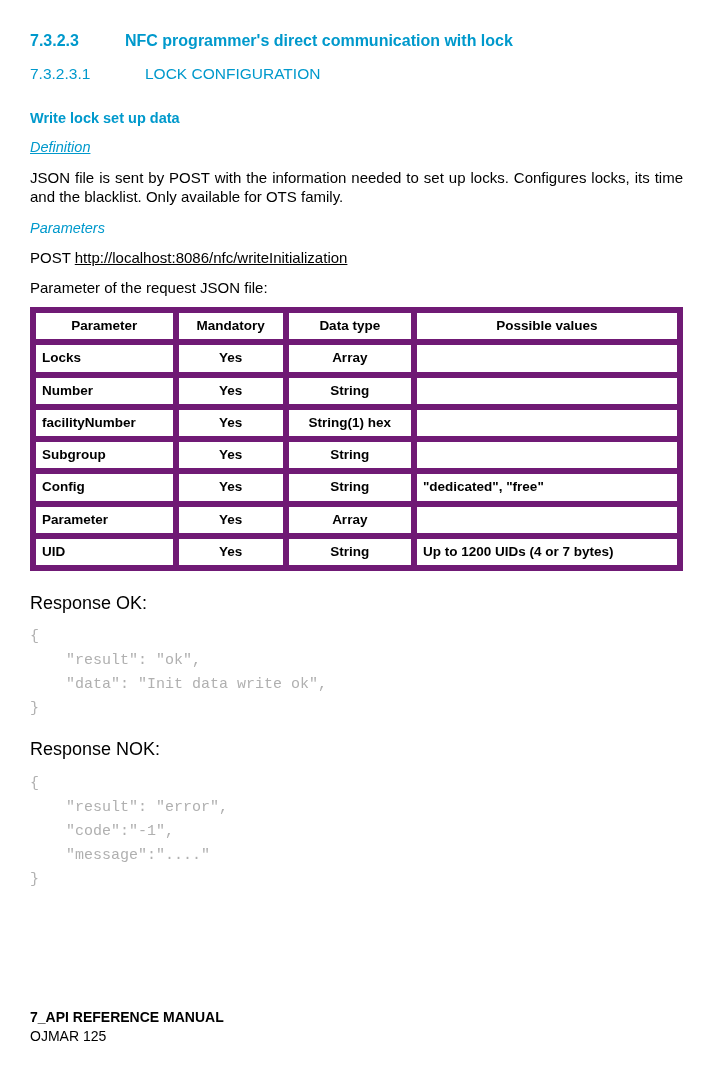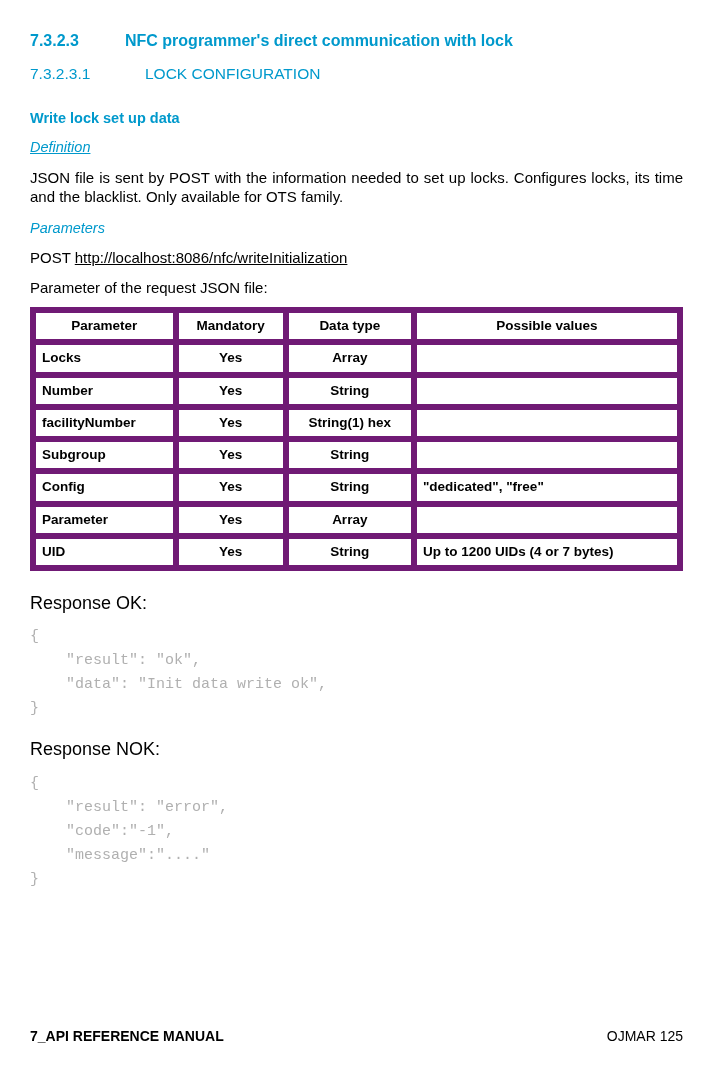--- a/index.html
+++ b/index.html
@@ -88,22 +88,22 @@
     margin: 0 0 4px 0;
     line-height: 1.6;
     white-space: pre;
   }
   .footer {
     position: absolute;
     bottom: 26px;
     left: 30px;
     right: 30px;
     display: flex;
-    justify-content: space-between;
     font-size: 14px;
+    flex-direction: column;
   }
   .footer-left { font-weight: bold; }
   .footer-right { }
 </style>
 </head>
 <body>
 
 <div class="h3">
   <span class="num">7.3.2.3</span><span>NFC programmer's direct communication with lock</span>
 </div>

